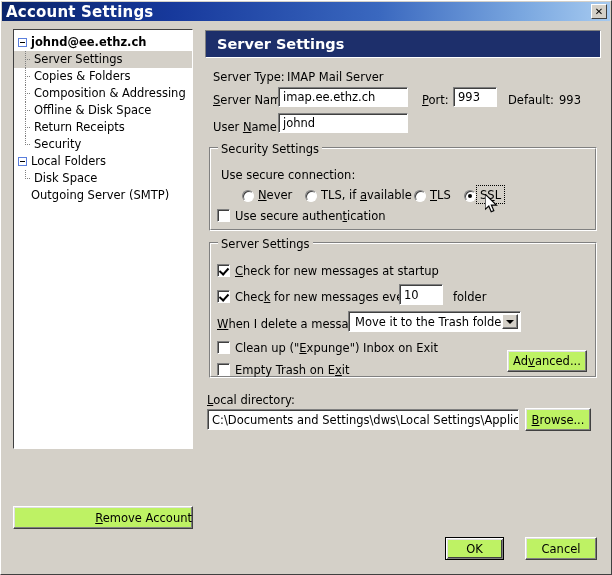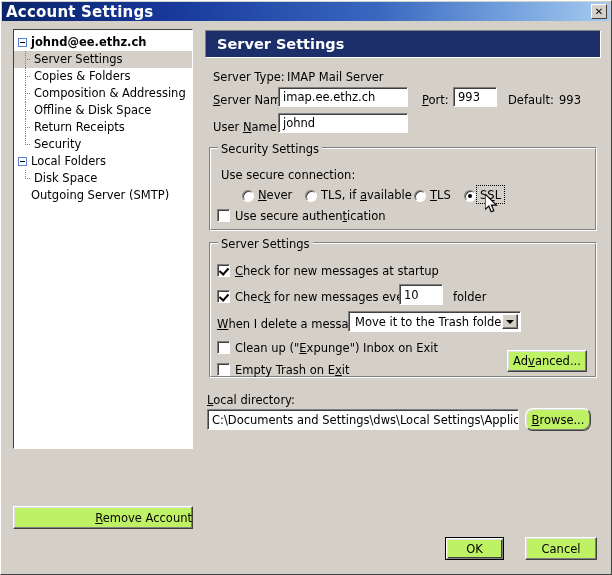--- a/index.html
+++ b/index.html
@@ -353,21 +353,21 @@
     left: 506px; top: 349px;
     width: 80px; height: 22px;
   }
 
   
   #lbl-local-dir { left: 206px; top: 392px; }
   #fld-local-dir { left: 206px; top: 408px; width: 312px; height: 21px; }
   #btn-browse {
     position: absolute;
     left: 524px; top: 407px;
-    width: 66px; height: 23px; border-radius: 8px;
+    width: 66px; height: 23px;
   }
 
   
   #btn-ok { position: absolute; left: 444px; top: 536px; width: 59px; height: 23px; }
   #btn-cancel { position: absolute; left: 524px; top: 536px; width: 72px; height: 23px; }
 
   .underline { text-decoration: underline; }
 
   
   #mouse-cursor {

